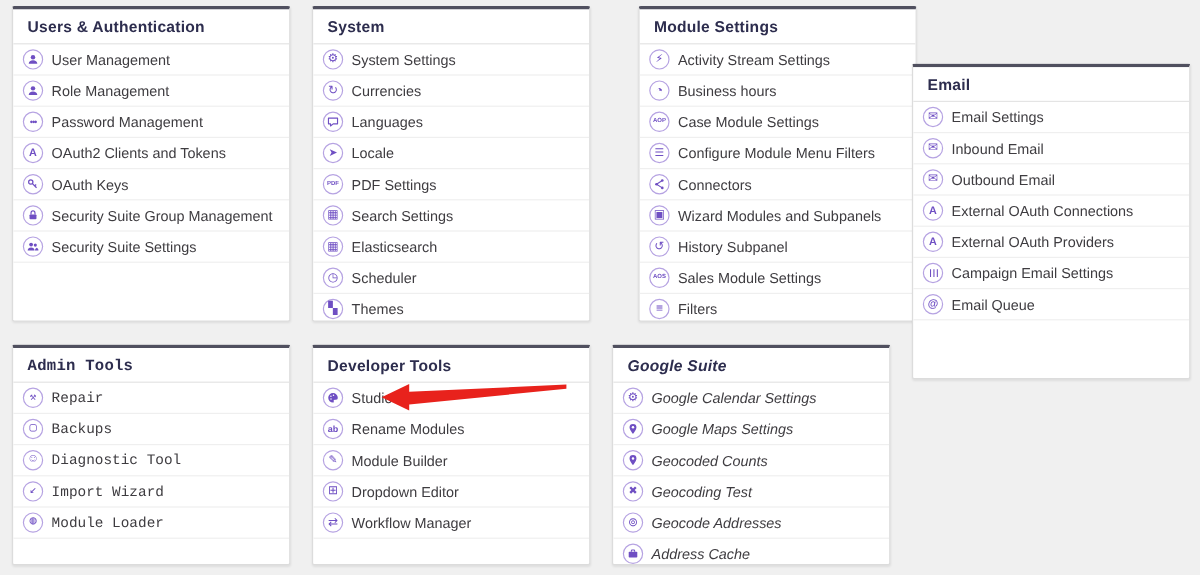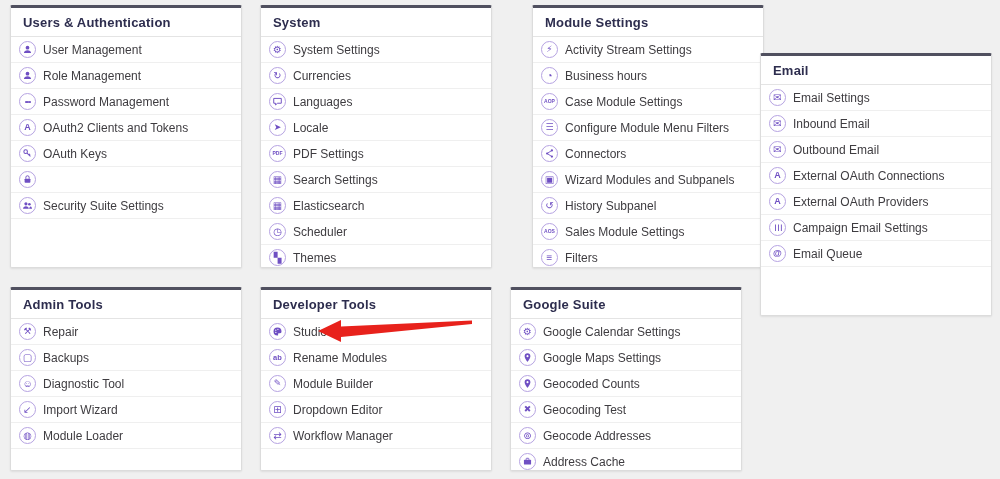--- a/index.html
+++ b/index.html
@@ -68,20 +68,21 @@
         </span>
         <span class="label">OAuth Keys</span>
       </div>
       <div class="row">
         <span class="icon">
           <svg viewBox="0 0 16 16">
             <rect x="3.8" y="6.8" width="8.4" height="6" rx="1" fill="currentColor"></rect>
             <path d="M5.6 6.8V5a2.4 2.4 0 0 1 4.8 0v1.8" fill="none" stroke="currentColor" stroke-width="1.4"></path>
           </svg>
         </span>
+        <span class="label">Security Suite Group Management</span>
       </div>
       <div class="row">
         <span class="icon">
           <svg viewBox="0 0 16 16">
             <circle cx="5.7" cy="5.6" r="2.3" fill="currentColor"></circle>
             <circle cx="10.8" cy="6.2" r="1.9" fill="currentColor"></circle>
             <path d="M1.5 12.8c0-2.3 1.9-3.7 4.2-3.7s4.2 1.4 4.2 3.7z" fill="currentColor"></path>
             <path d="M10.4 12.8c0-1.6.9-2.9 2.2-3.4 1.2.5 2 1.8 2 3.4z" fill="currentColor"></path>
           </svg>
         </span>
@@ -201,21 +202,21 @@
       </div>
       <div class="row">
         <span class="icon g-rot">☰</span>
         <span class="label">Campaign Email Settings</span>
       </div>
       <div class="row">
         <span class="icon g-letter">@</span>
         <span class="label">Email Queue</span>
       </div>
     </section>
-    <section class="card" style="left: 10px; top: 287px; height: 184px;">
+    <section class="card" style="left: 10px; top: 287px; height: 184px; font-family: Liberation Mono, monospace;">
       <h2>Admin Tools</h2>
       <div class="row">
         <span class="icon g-sm">⚒</span>
         <span class="label">Repair</span>
       </div>
       <div class="row">
         <span class="icon">▢</span>
         <span class="label">Backups</span>
       </div>
       <div class="row">
@@ -254,21 +255,21 @@
       </div>
       <div class="row">
         <span class="icon">⊞</span>
         <span class="label">Dropdown Editor</span>
       </div>
       <div class="row">
         <span class="icon">⇄</span>
         <span class="label">Workflow Manager</span>
       </div>
     </section>
-    <section class="card" style="left: 510px; top: 287px; height: 184px;">
+    <section class="card" style="left: 510px; top: 287px; height: 184px; font-style: italic;">
       <h2>Google Suite</h2>
       <div class="row">
         <span class="icon">⚙</span>
         <span class="label">Google Calendar Settings</span>
       </div>
       <div class="row">
         <span class="icon">
           <svg viewBox="0 0 16 16">
             <path d="M8 1.8A4.2 4.2 0 0 0 3.8 6c0 3.1 4.2 8.2 4.2 8.2S12.2 9.1 12.2 6A4.2 4.2 0 0 0 8 1.8z" fill="currentColor"></path>
             <circle cx="8" cy="6" r="1.5" fill="#fff"></circle>

